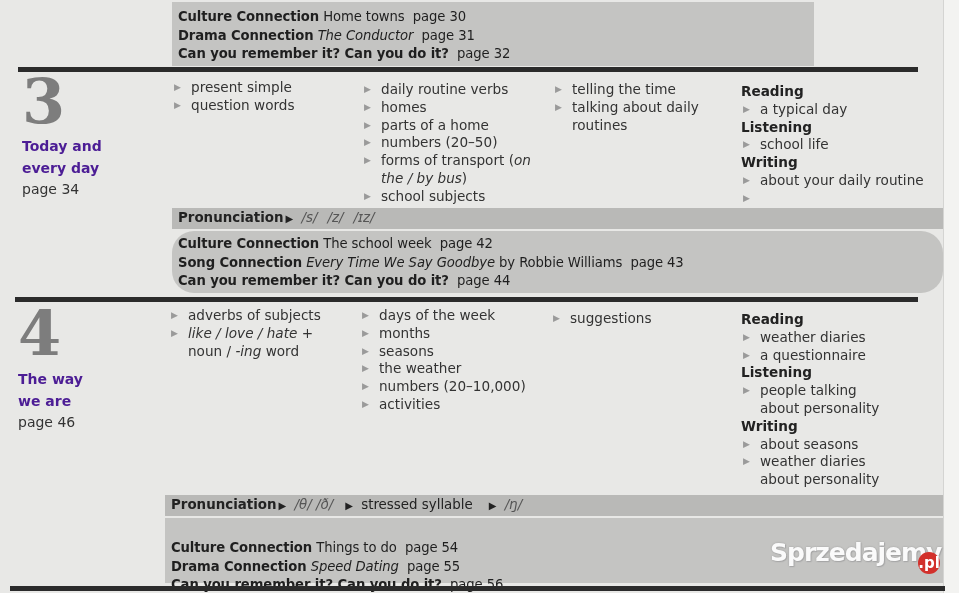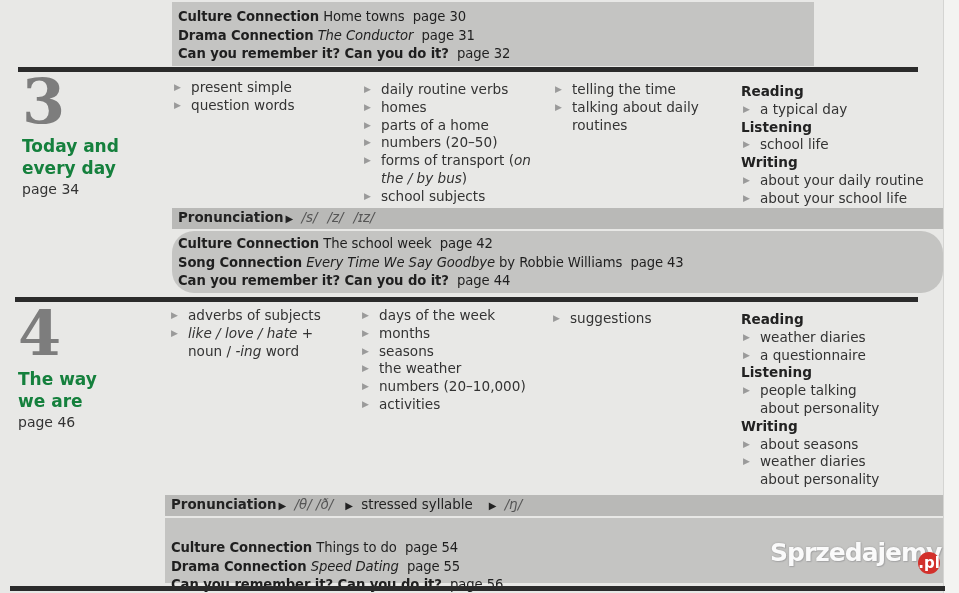--- a/index.html
+++ b/index.html
@@ -11,21 +11,21 @@
   }
   .page { position: absolute; left: 0; top: 0; width: 945px; height: 593px; background: #e8e8e6; }
   .page-edge { position: absolute; left: 943px; top: 0; width: 16px; height: 593px; background: #f3f3f1; border-left: 1px solid #d4d4d2; }
   .gray-box { position: absolute; background: #c4c4c2; }
   .conn-box { font-size: 13.2px; line-height: 18.5px; padding: 6px 0 0 6px; box-sizing: border-box; color: #1f1f1f; letter-spacing: -0.1px; }
   .conn-box .line { white-space: nowrap; }
   .b { font-weight: bold; }
   .i { font-style: italic; }
   .rule { position: absolute; height: 5px; background: #2b2b2b; }
   .unit-num { position: absolute; font-family: "DejaVu Serif", "Liberation Serif", serif; font-weight: bold; font-size: 62px; color: #7d7d7d; line-height: 1; }
-  .unit-title { position: absolute; font-weight: bold; font-size: 17px; line-height: 22px; color: #15803d; }
+  .unit-title { position: absolute; font-weight: bold; font-size: 14px; line-height: 22px; color: #4c1d95; }
   .unit-page { position: absolute; font-size: 14px; color: #333; }
   .col { position: absolute; font-size: 13.6px; line-height: 17.8px; color: #333; }
   .col ul { list-style: none; margin: 0; padding: 0; }
   .col li { position: relative; padding-left: 19px; }
   .col li .tri { position: absolute; left: 2px; top: 0; color: #9a9a9a; font-size: 9px; line-height: 17.8px; }
   .col .head { font-weight: bold; color: #222; }
   .pron-bar { position: absolute; background: #b9b9b7; font-size: 13.4px; line-height: 20px; padding-left: 6px; box-sizing: border-box; color: #222; white-space: nowrap; }
   .pron-bar .arrow { font-size: 10px; padding: 0 4px 0 2px; }
   .pron-bar .ipa { font-style: italic; color: #555; padding-right: 10px; }
   .watermark { position: absolute; left: 770px; top: 538px; font-family: "DejaVu Sans", sans-serif; font-weight: bold; font-size: 25px; color: #fafafa; letter-spacing: -1px; text-shadow: 0 0 2px #999, 1px 1px 1px #aaa; }
@@ -93,21 +93,21 @@
   <ul>
     <li><span class="tri">▶</span><span>a typical day</span></li>
   </ul>
   <div class="head">Listening</div>
   <ul>
     <li><span class="tri">▶</span><span>school life</span></li>
   </ul>
   <div class="head">Writing</div>
   <ul>
     <li><span class="tri">▶</span><span>about your daily routine</span></li>
-    <li><span class="tri">▶</span><span>about your school life</span></li>
+    <li><span class="tri">▶</span></li>
   </ul>
 </div>
 
 <div class="pron-bar" style="left:172px; top:208px; width:771px; height:21px;">
   <span class="b">Pronunciation</span><span class="arrow">▶</span>
   <span class="ipa">/s/</span><span class="ipa">/z/</span><span class="ipa">/ɪz/</span>
 </div>
 
 <div class="gray-box conn-box" style="left:172px; top:231px; width:771px; height:62px; padding-top:4px;border-radius:22px;">
   <div class="line">

